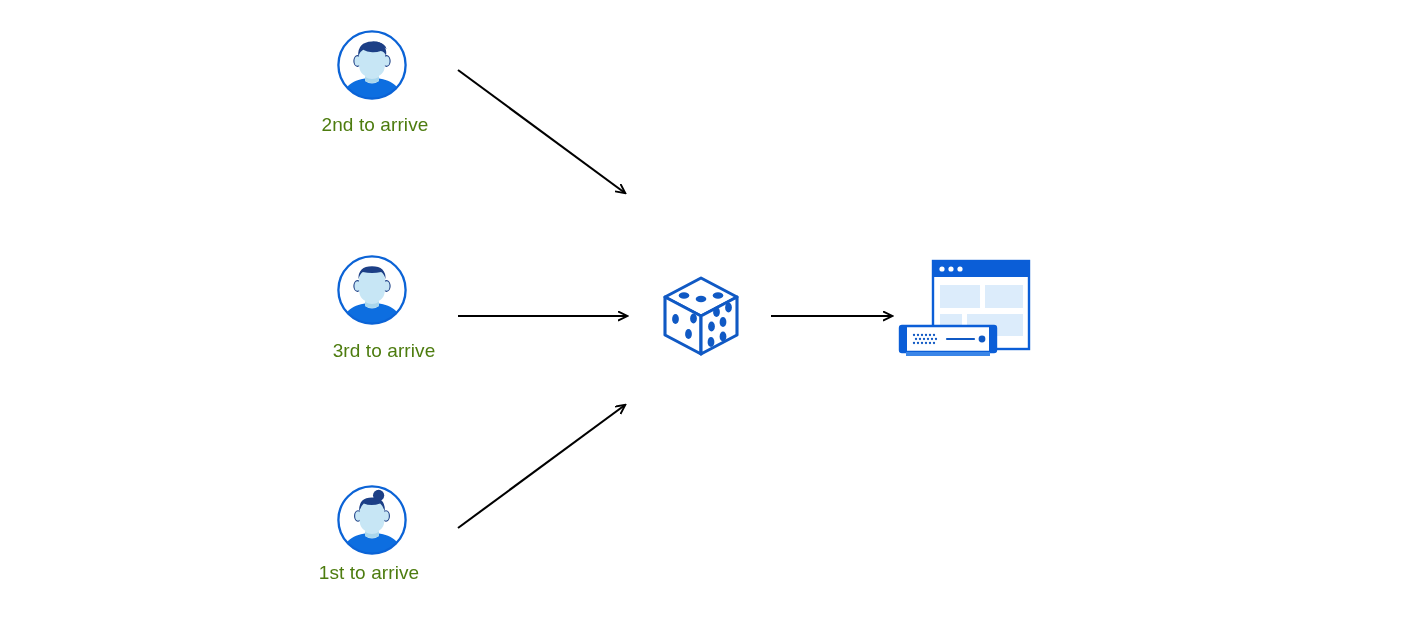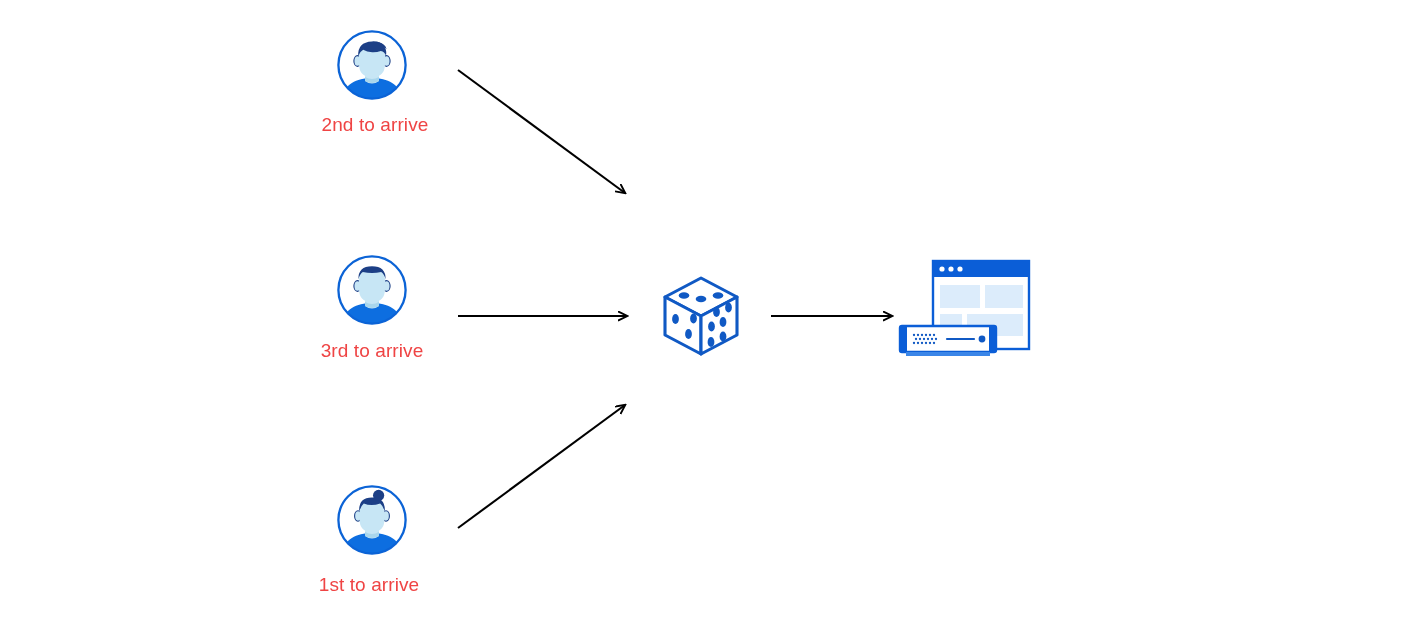--- a/index.html
+++ b/index.html
@@ -18,21 +18,21 @@
     overflow: hidden;
   }
   .node {
     position: absolute;
   }
   .node-label {
     position: absolute;
     width: 240px;
     text-align: center;
     font-size: 19px;
-    color: #ef4444;
+    color: #4d7c0f;
     font-family: "Liberation Sans", sans-serif;
     letter-spacing: 0.1px;
     white-space: nowrap;
   }
   .avatar-wrap { width: 74px; height: 74px; }
   .dice-wrap { width: 92px; height: 92px; }
   .origin-wrap { width: 140px; height: 110px; }
   .arrows {
     position: absolute;
     left: 0; top: 0;
@@ -95,21 +95,21 @@
         <path d="M30 49 q7 4 14 0 v4 q-7 4 -14 0 z" fill="#a9d6ec"></path>
         <ellipse cx="22.5" cy="33" rx="3.6" ry="5.4" fill="#c7e6f5" stroke="#1c3f86" stroke-width="1.1"></ellipse>
         <ellipse cx="51.5" cy="33" rx="3.6" ry="5.4" fill="#c7e6f5" stroke="#1c3f86" stroke-width="1.1"></ellipse>
         <path d="M24 26 q0 -11 13 -11 q13 0 13 11 v10 q0 13 -13 13 q-13 0 -13 -13 z" fill="#c7e6f5"></path>
 
         <path d="M23.4 26.5 q-0.4 -13.2 13.6 -13.2 q14 0 13.6 13.2 q-1.2 -5.6 -4.4 -7.6 q-9.2 2 -18.4 0 q-3.2 2 -4.4 7.6 z" fill="#1c3f86"></path>
       </g>
       <circle cx="37" cy="37" r="33.6" fill="none" stroke="#0b63d6" stroke-width="2.3"></circle>
     </svg>
   </div>
-  <div class="node-label" style="left:252px; top:340px;">3rd to arrive</div>
+  <div class="node-label" style="left:264px; top:340px;">3rd to arrive</div>
 
   <div class="node avatar-wrap" style="left:335px; top:483px;">
     <svg width="74" height="74" viewBox="0 0 74 74">
       <clipPath id="clipC">
           <circle cx="37" cy="37" r="33.6"></circle>
         </clipPath>
       <circle cx="37" cy="37" r="33.6" fill="#ffffff"></circle>
       <g clip-path="url(#clipC)">
         <path d="M6 74 C8 57 20 50 37 50 C54 50 66 57 68 74 Z" fill="#0d6ee0"></path>
         <path d="M30 40 h14 v13 q-7 5 -14 0 z" fill="#c7e6f5"></path>
@@ -117,21 +117,21 @@
         <ellipse cx="23" cy="33" rx="3.4" ry="5.2" fill="#c7e6f5" stroke="#1c3f86" stroke-width="1.1"></ellipse>
         <ellipse cx="51" cy="33" rx="3.4" ry="5.2" fill="#c7e6f5" stroke="#1c3f86" stroke-width="1.1"></ellipse>
         <path d="M24.5 27 q0 -11 12.5 -11 q12.5 0 12.5 11 v9 q0 13 -12.5 13 q-12.5 0 -12.5 -13 z" fill="#c7e6f5"></path>
 
         <path d="M24.2 29 q-1 -14.4 12.8 -14.4 q13.8 0 12.8 14.4 q-1.6 -6.2 -4.6 -8.6 q-9 3.2 -16.4 0 q-3 2.4 -4.6 8.6 z" fill="#1c3f86"></path>
         <circle cx="43.6" cy="12.4" r="5.6" fill="#1c3f86"></circle>
       </g>
       <circle cx="37" cy="37" r="33.6" fill="none" stroke="#0b63d6" stroke-width="2.3"></circle>
     </svg>
   </div>
-  <div class="node-label" style="left:249px; top:574px;text-align:center;">1st to arrive</div>
+  <div class="node-label" style="left:249px; top:562px;text-align:center;">1st to arrive</div>
 
   <div class="node dice-wrap" style="left:655px; top:270px;">
     <svg width="92" height="92" viewBox="0 0 92 92">
       <g stroke="#1059c4" stroke-width="3.1" stroke-linejoin="round" fill="#ffffff">
 
         <path d="M46 8 L82 27 L46 46 L10 27 Z"></path>
 
         <path d="M10 27 L46 46 L46 84 L10 65 Z"></path>
 
         <path d="M82 27 L82 65 L46 84 L46 46 Z"></path>

